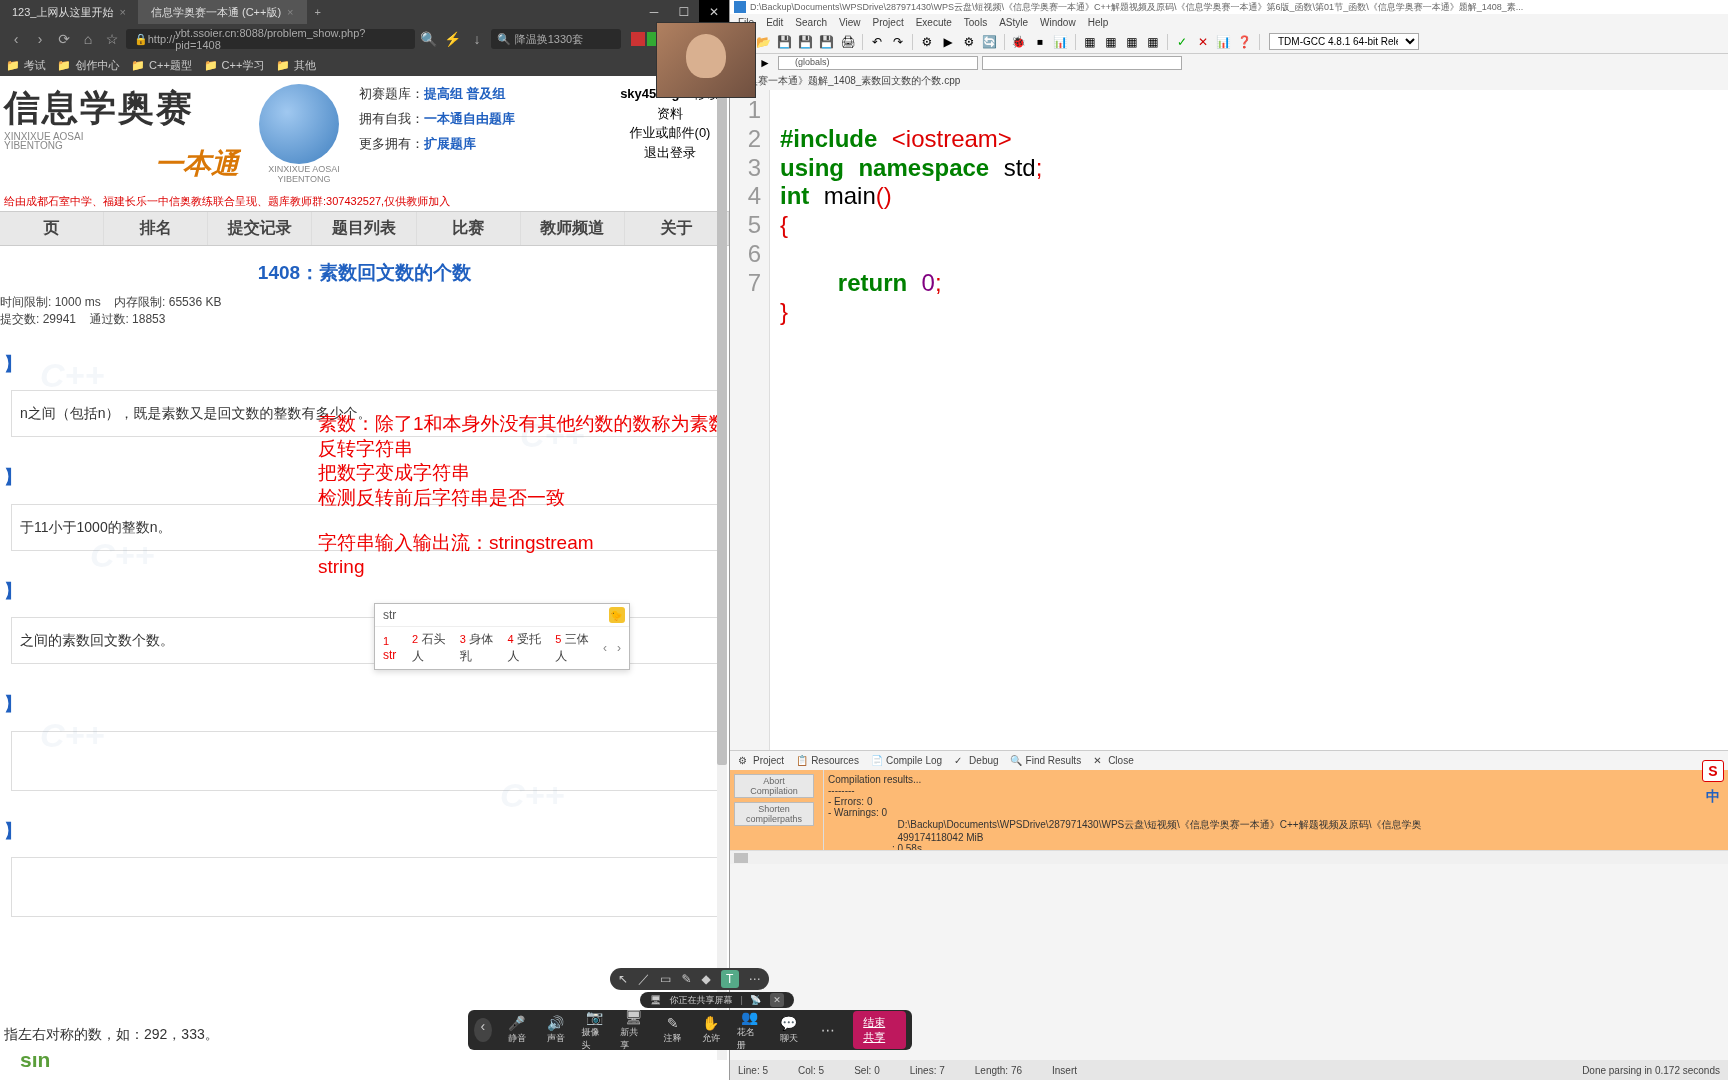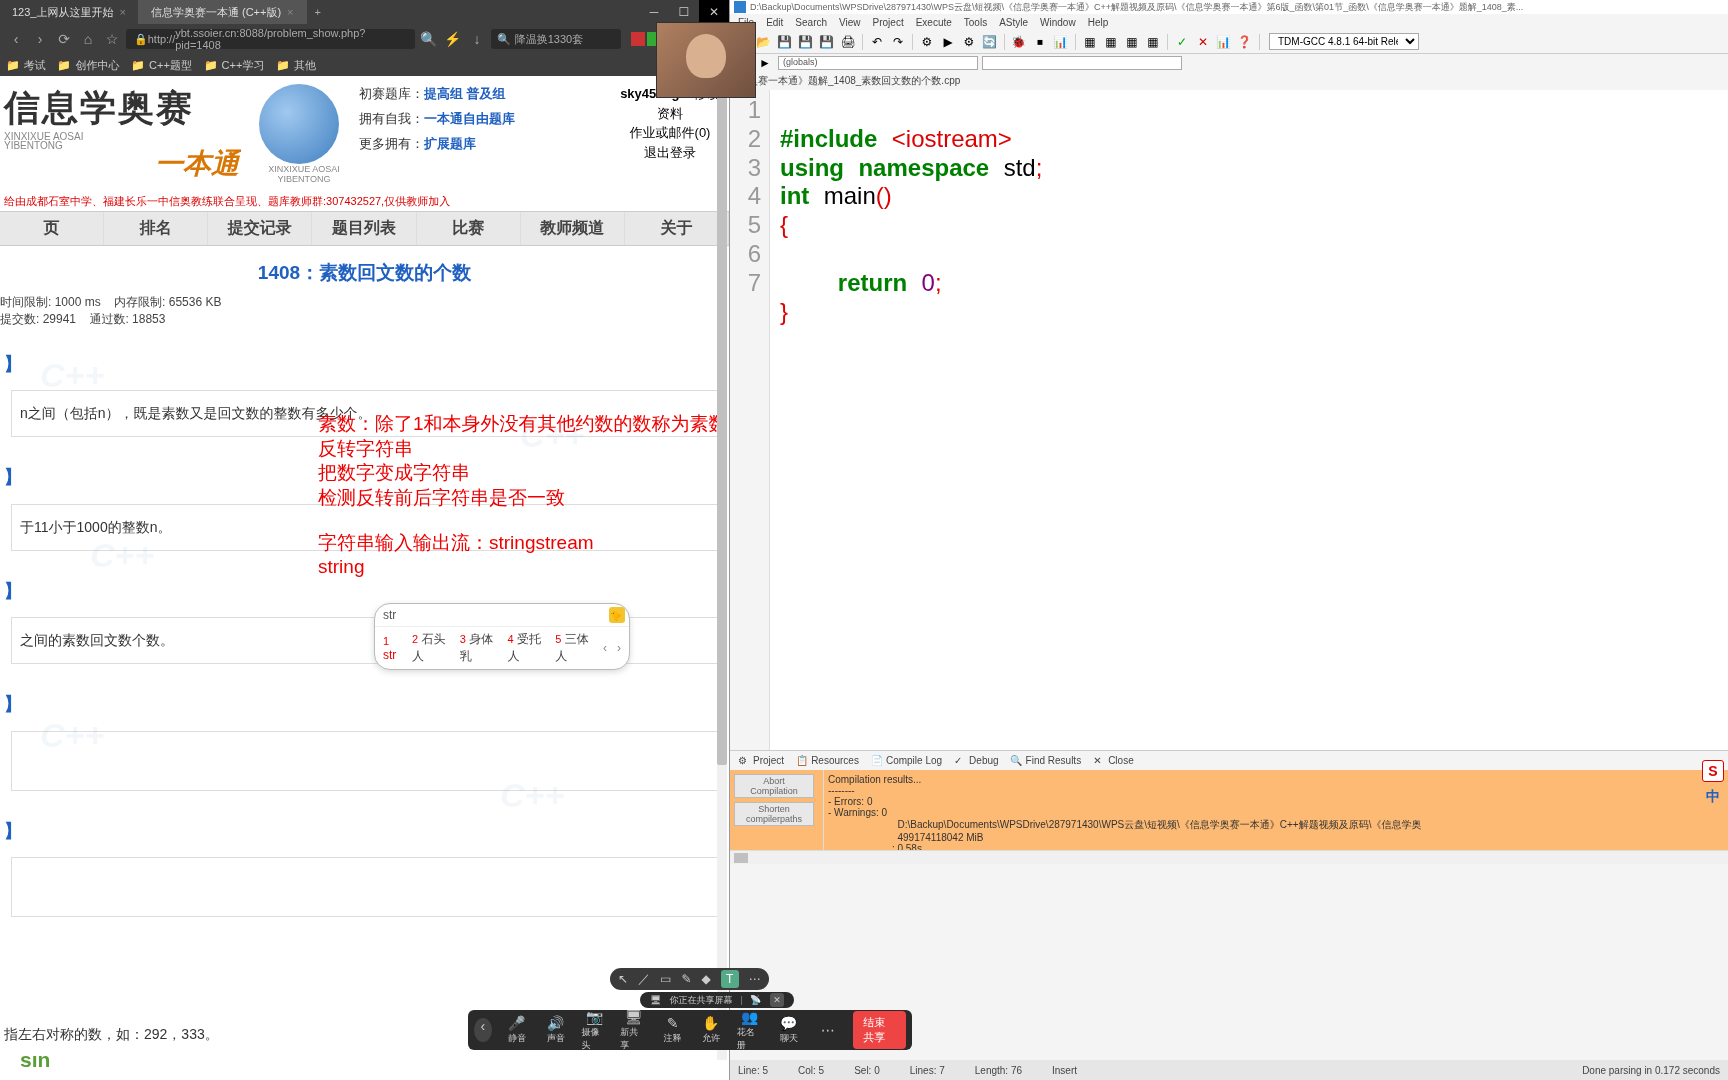--- a/index.html
+++ b/index.html
@@ -45,21 +45,21 @@
 .nav-item { flex: 1; text-align: center; padding: 6px 0; font-size: 16px; font-weight: bold; color: #444; border-right: 1px solid #ddd; }
 
 .problem-title { text-align: center; font-size: 19px; font-weight: bold; color: #2060c0; padding: 14px 0 8px; }
 .problem-stats { text-align: left; font-size: 12px; color: #444; line-height: 1.4; }
 
 .problem-body { padding: 20px 4px; font-size: 14px; color: #333; line-height: 1.8; }
 .section-marker { color: #2060c0; font-size: 18px; font-weight: bold; }
 .section-box { border: 1px solid #ddd; padding: 10px 8px; margin: 10px 7px 24px; min-height: 40px; }
 
 .red-notes { position: absolute; left: 318px; top: 336px; color: #e00; font-size: 19px; line-height: 1.3; font-weight: normal; }
-.ime-popup { position: absolute; left: 374px; top: 527px; width: 256px; background: #fff; border: 1px solid #bbb; border-radius: 16px; box-shadow: 0 2px 6px rgba(0,0,0,0.15); font-size: 12px; }
+.ime-popup { position: absolute; left: 374px; top: 527px; width: 256px; background: #fff; border: 1px solid #bbb; border-radius: 0; box-shadow: 0 2px 6px rgba(0,0,0,0.15); font-size: 12px; }
 .ime-input { padding: 4px 8px; border-bottom: 1px solid #eee; position: relative; color:#555;}
 .ime-logo { position:absolute; right:4px; top:3px; width:16px; height:16px; background:#f4c430; border-radius:3px; font-size:10px; display:flex; align-items:center; justify-content:center; }
 .ime-candidates { display: flex; gap: 10px; padding: 4px 8px; align-items:center; }
 .ime-num { color: #e00; font-size: 11px; }
 .ime-cand { color: #444; }
 .ime-cand.first { color: #e00; }
 .ime-arrow { color:#888; margin-left:auto; }
 
 .bottom-text { position: absolute; left: 0; bottom: 36px; font-size: 14px; color: #333; padding: 0 4px; }
 .sin-logo { position: absolute; left: 20px; bottom: 8px; color: #5a9e3a; font-size: 21px; font-weight: bold; }
@@ -71,21 +71,21 @@
 
 .ide { position: absolute; left: 730px; top: 0; right: 0; height: 1080px; background: #f4f4f4; }
 .ide-title { height: 14px; background: #fff; display: flex; align-items: center; font-size: 9px; color: #666; padding: 0 4px; gap: 4px; overflow: hidden; white-space: nowrap; }
 .ide-icon-small { width: 12px; height: 12px; background: #3080d0; display: inline-block; }
 .ide-menu { height: 16px; background: #f4f4f4; display: flex; align-items: center; font-size: 10px; color: #444; gap: 12px; padding: 0 8px; }
 .ide-toolbar { height: 24px; background: #f4f4f4; border-bottom: 1px solid #ccc; display: flex; align-items: center; padding: 0 4px; gap: 3px; }
 .tb-icon { width: 18px; height: 18px; display: flex; align-items: center; justify-content: center; font-size: 12px; }
 .tb-sep { width: 1px; height: 16px; background: #ccc; margin: 0 2px; }
 .compiler-select { margin-left: 4px; font-size: 10px; background: #fff; border: 1px solid #aaa; padding: 1px 4px; width: 150px; }
 .scope-bar { height: 18px; background: #f4f4f4; display: flex; align-items: center; gap: 4px; padding: 0 4px; }
-.scope-box { font-size: 9px; background: #fff; border: 1px solid #aaa; padding: 0 4px; width: 200px; height: 14px; color: #555; }
+.scope-box { font-size: 9px; background: #fff; border: 1px solid #aaa; padding: 0 16px; width: 200px; height: 14px; color: #555; }
 .file-tab { height: 18px; background: #f4f4f4; font-size: 10px; color: #444; padding: 2px 8px; display:flex; align-items:center; }
 
 .code-area { display: flex; height: 660px; background: #fff; }
 .gutter { width: 40px; background: #f4f4f4; border-right: 1px solid #ddd; text-align: right; padding: 6px 8px 0 0; font-family: Consolas, monospace; font-size: 24px; color: #999; line-height: 1.2; }
 .code { flex: 1; padding: 6px 10px; font-family: Consolas, monospace; font-size: 24px; line-height: 1.2; white-space: pre; position: relative; }
 .code .kw { color: #008000; font-weight: bold; }
 .code .pp { color: #008000; font-weight: bold; }
 .code .sym { color: #d00; }
 .code .num { color: #800080; }
 .code .id { color: #000; }
@@ -107,21 +107,21 @@
 .hthumb { position:absolute; left:4px; width:14px; height:10px; top:2px; background:#c0c0c0; }
 
 
 .webcam { position: absolute; left: 656px; top: 22px; width: 100px; height: 76px; background: linear-gradient(135deg,#b08060,#705040); border: 1px solid #333; }
 .webcam-face { position: absolute; left: 30%; top: 15%; width: 40%; height: 60%; background: #d9b090; border-radius: 50% 50% 45% 45%; }
 
 
 .meeting-bar { position: absolute; left: 468px; bottom: 30px; width: 444px; height: 40px; background: #2a2a2a; border-radius: 6px; display: flex; align-items: center; padding: 0 6px; gap: 12px; font-size: 9px; color: #ccc; }
 .mb-btn { display: flex; flex-direction: column; align-items: center; gap: 1px; width: 36px; }
 .mb-icon { font-size: 14px; }
-.mb-end { background: #ef4444; color: #fff; padding: 4px 10px; border-radius: 4px; font-size: 11px; }
+.mb-end { background: #be185d; color: #fff; padding: 4px 10px; border-radius: 4px; font-size: 11px; text-decoration: underline; }
 
 .share-banner { position: absolute; left: 640px; bottom: 72px; height: 16px; background: #2a2a2a; border-radius: 8px; display: flex; align-items: center; padding: 0 10px; font-size: 9px; color: #ccc; gap: 8px; }
 .share-stop { width:14px; height:14px; background:#555; border-radius:3px; display:flex; align-items:center; justify-content:center; color:#ccc; }
 
 .float-toolbar { position: absolute; left: 610px; bottom: 90px; height: 22px; background: #3a3a3a; border-radius: 11px; display: flex; align-items: center; padding: 0 8px; gap: 10px; }
 .ft-icon { color: #ccc; font-size: 12px; }
 .ft-icon.active { background: #5a8; width: 18px; height: 18px; display:flex; align-items:center; justify-content:center; border-radius:3px; color:#fff;}
 
 .right-dock { position: absolute; right: 4px; top: 760px; display:flex; flex-direction:column; gap:4px;}
 .rd-icon { width:22px; height:22px; display:flex; align-items:center; justify-content:center; font-size:14px; }

